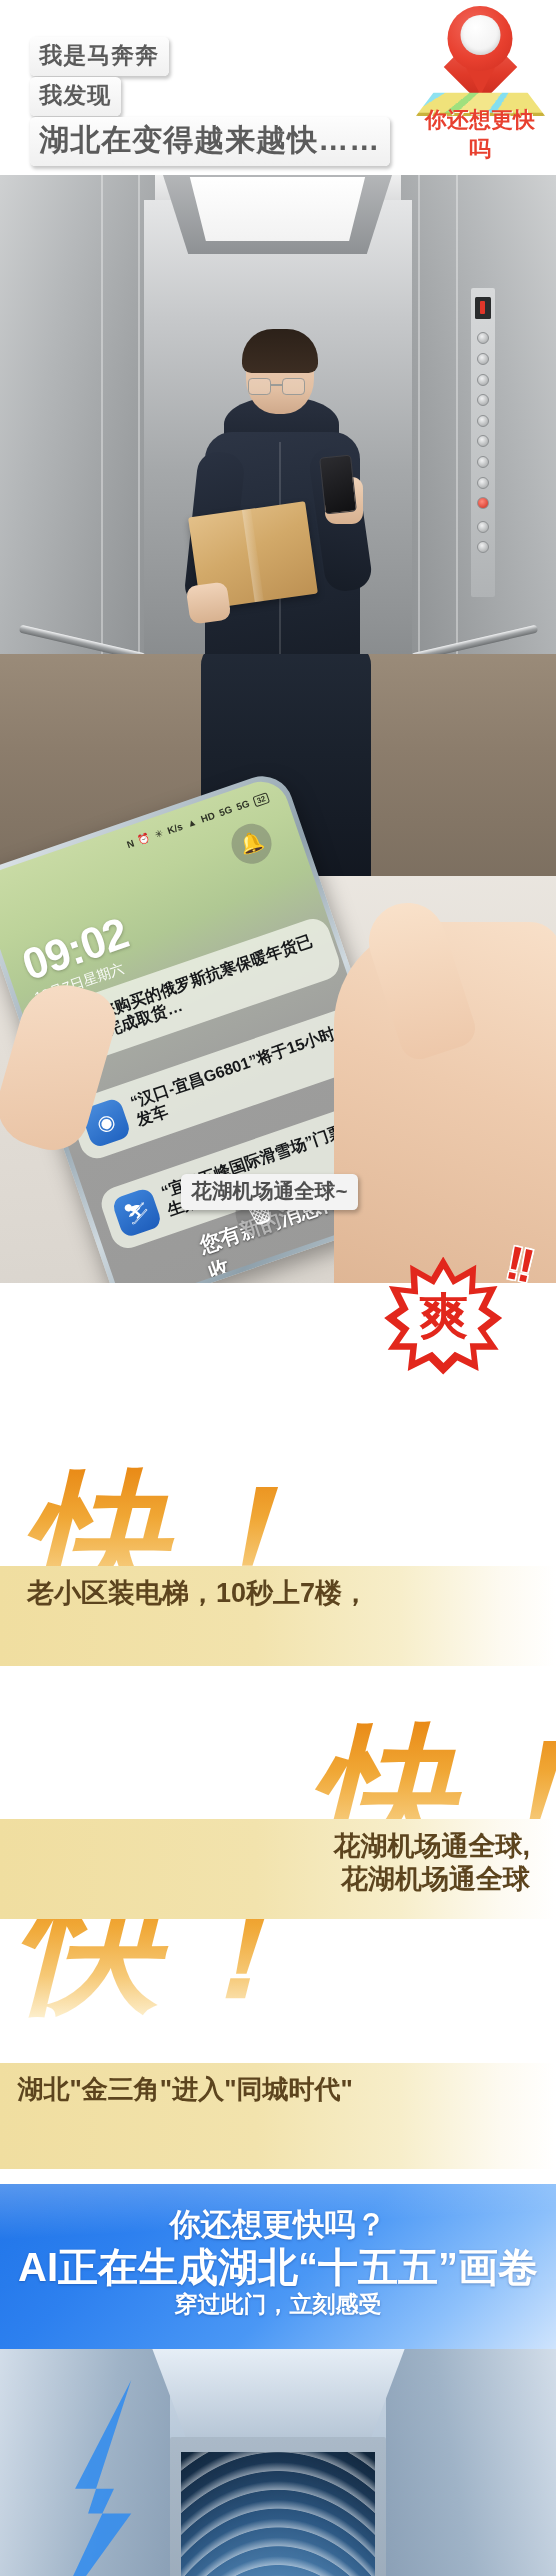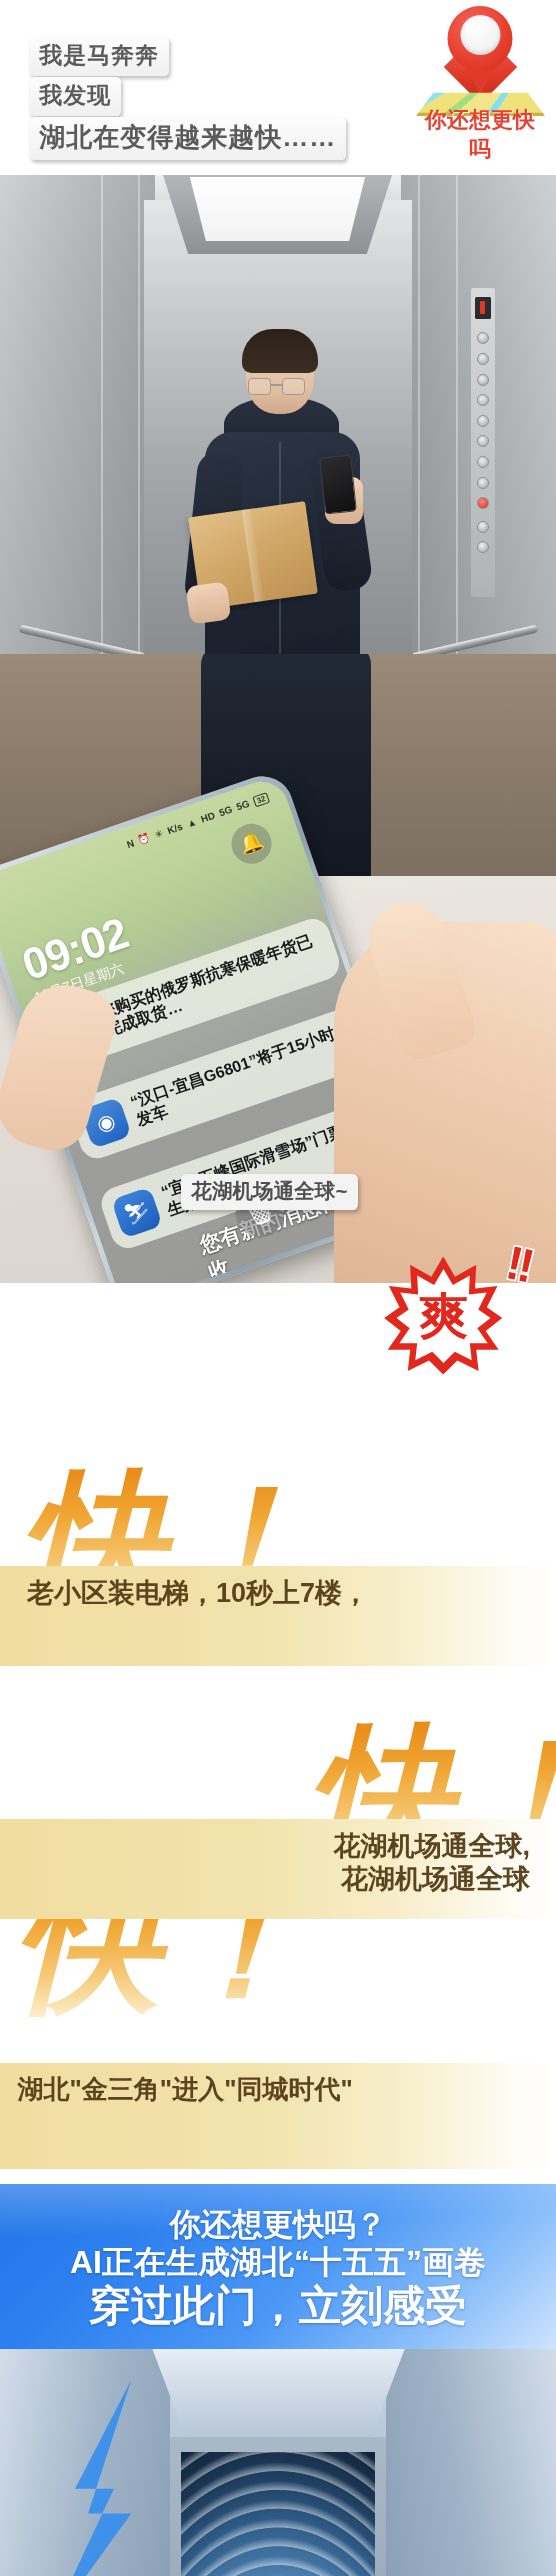--- a/index.html
+++ b/index.html
@@ -23,21 +23,21 @@
     border-radius:5.2px;
     padding:3.1px 9.3px 5.2px 9.3px;
     color:#5b5b5b;
     font-weight:bold;
     letter-spacing:1px;
     box-shadow:1.5px 2.6px 3.6px rgba(0,0,0,.22);
     white-space:nowrap;
   }
   #chip1 { position:absolute; left:30px; top:16.5px;  font-size:23px; }
   #chip2 { position:absolute; left:30px; top:57px; font-size:23px; }
-  #chip3 { position:absolute; left:30px; top:97px; font-size:26px; }
+  #chip3 { position:absolute; left:30px; top:97px; font-size:30px; }
 
   
   #brand { position:absolute; right:11.3px; top:4.1px; width:129px; height:139px; z-index:8; }
   #pin-wrap { position:absolute; left:50%; top:2.1px; transform:translateX(-50%); width:65px; height:88px; }
   .pin {
     position:absolute; left:0; top:0; width:65px; height:65px;
     background:radial-gradient(circle at 40% 32%, #f2675a 0%, #e8402f 55%, #cf2e20 100%);
     border-radius:50% 50% 50% 50%;
   }
   .pin:after {
@@ -394,22 +394,22 @@
     content:""; position:absolute; left:-20.6px; top:-36px; width:608px; height:77px;
     background:linear-gradient(180deg,rgba(255,255,255,.35),rgba(255,255,255,0));
     transform:skewY(-3deg);
   }
   #sec-blue .inner {
     position:relative; z-index:2;
     text-align:center; color:#fff; padding-top:23px;
     text-shadow:0 1px 2.6px rgba(0,40,110,.35);
   }
   #sec-blue .l1 { font-size:31px; font-weight:bold; line-height:1.18; }
-  #sec-blue .l2 { font-size:32px; font-weight:bold; line-height:1.18; }
-  #sec-blue .l3 { font-size:42px; font-weight:bold; line-height:1.18; }
+  #sec-blue .l2 { font-size:40px; font-weight:bold; line-height:1.18; }
+  #sec-blue .l3 { font-size:23px; font-weight:bold; line-height:1.18; }
 
   
   #sec-portal {
     position:absolute; left:0; top:2349px; width:556px; height:587px; z-index:3;
     overflow:hidden;
     background:linear-gradient(180deg,#cfdae6 0%,#aabed2 25%,#8fa6bd 50%,#7e93aa 75%,#b9c7d6 100%);
   }
   .pt-wall-l { position:absolute; left:0; top:0; width:170px; height:100%;
     background:linear-gradient(100deg,#d2dde9,#9fb3c7 45%,#7d93ab 100%); }
   .pt-wall-r { position:absolute; right:0; top:0; width:170px; height:100%;

